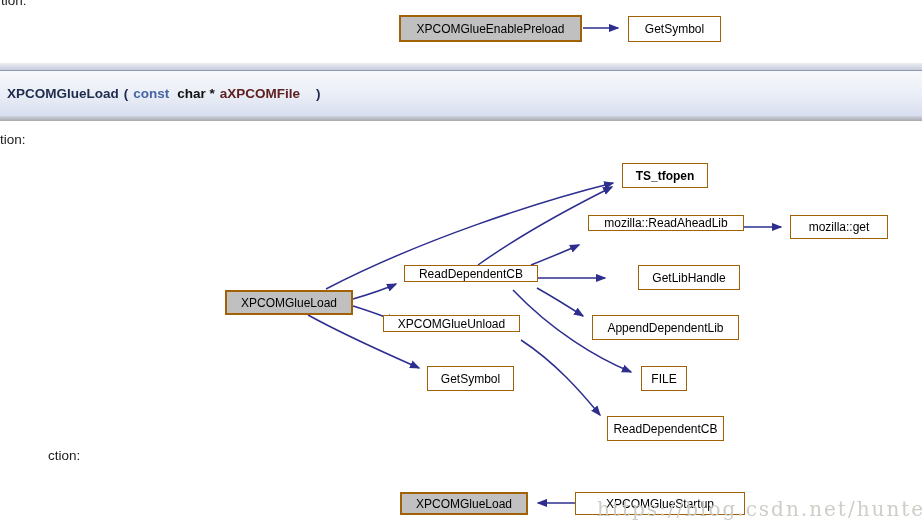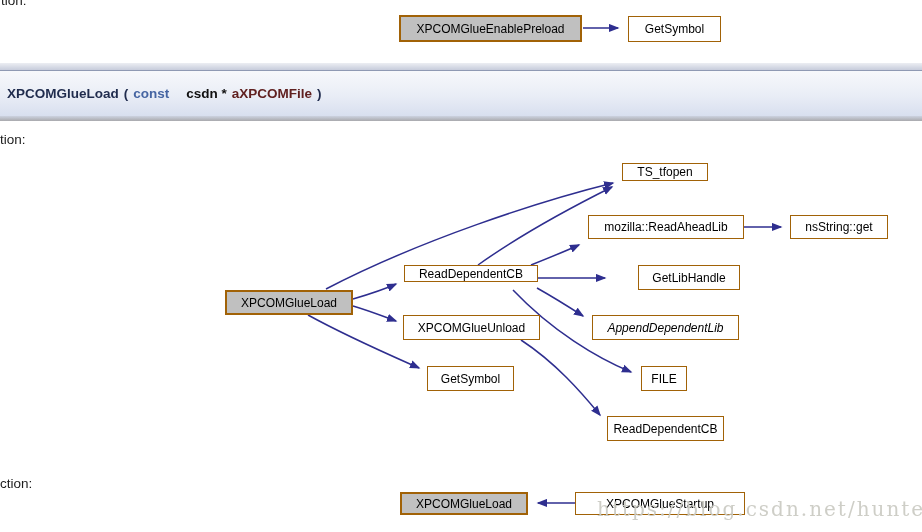--- a/index.html
+++ b/index.html
@@ -24,23 +24,23 @@
     height:45px;
     background:linear-gradient(#f7f8fb 0%,#e9edf6 55%,#d8dfef 100%);
     display:flex;align-items:center;
     padding-left:7px;
     font-size:13.5px;font-weight:bold;
     white-space:nowrap;
   }
   .sig-shadow-bottom{height:5px;background:linear-gradient(#ccd2e0,#a9a9ad);}
   .sig-name{color:#1f2b4d;margin-right:5px;}
   .sig-paren{color:#1f2b4d;margin-right:5px;}
-  .sig-keyword{color:#4665a2;margin-right:17px;}
+  .sig-keyword{color:#4665a2;margin-right:8px;}
   .sig-type{color:#101010;margin-right:5px;}
-  .sig-paramname{color:#602020;margin-right:5px;}
+  .sig-paramname{color:#602020;margin-right:16px;}
   
   .node{
     position:absolute;
     box-sizing:border-box;
     background:#ffffff;
     border:1px solid #a16207;
     display:flex;align-items:center;justify-content:center;
     font-size:12px;color:#000;
     white-space:nowrap;
     z-index:2;
@@ -63,21 +63,21 @@
     color:rgba(203,203,196,0.95);
     white-space:nowrap;
     z-index:10;
   }
 </style>
 </head>
 <body>
 
 <div class="frag" style="left:1px;top:-7px;">tion:</div>
 <div class="frag" style="left:0px;top:132px;">tion:</div>
-<div class="frag" style="left:0px;top:476px;">ction:</div>
+<div class="frag" style="left:0px;top:448px;padding-left:48px;">ction:</div>
 
 <svg id="edge-layer">
   <defs>
     <marker id="arrow" markerWidth="11" markerHeight="9" refX="9" refY="4.5" orient="auto" markerUnits="userSpaceOnUse">
       <path d="M0,0.4 L10.5,4.5 L0,8.6 z" fill="#2e2e8f"></path>
     </marker>
   </defs>
   <g stroke="#2e2e8f" stroke-width="1.5" fill="none">
 
     <path d="M 583 28 L 618 28" marker-end="url(#arrow)"></path>
@@ -100,35 +100,35 @@
 
 <div class="node root" style="left:399px;top:15px;width:183px;height:27px;">XPCOMGlueEnablePreload</div>
 <div class="node" style="left:628px;top:16px;width:93px;height:26px;">GetSymbol</div>
 
 <div class="sig-wrap">
   <div class="sig-shadow-top"></div>
   <div class="sig-bar">
     <span class="sig-name">XPCOMGlueLoad</span>
     <span class="sig-paren">(</span>
     <span class="sig-keyword">const</span>
-    <span class="sig-type">csdn *</span>
+    <span class="sig-type">char *</span>
     <span class="sig-paramname">aXPCOMFile</span>
     <span class="sig-paren">)</span>
   </div>
   <div class="sig-shadow-bottom"></div>
 </div>
 
 <div class="node root" style="left:225px;top:290px;width:128px;height:25px;">XPCOMGlueLoad</div>
 <div class="node" style="left:404px;top:265px;width:134px;height:17px;">ReadDependentCB</div>
-<div class="node" style="left:403px;top:315px;width:137px;height:25px;">XPCOMGlueUnload</div>
+<div class="node" style="left:383px;top:315px;width:137px;height:17px;">XPCOMGlueUnload</div>
 <div class="node" style="left:427px;top:366px;width:87px;height:25px;">GetSymbol</div>
-<div class="node" style="left:622px;top:163px;width:86px;height:18px;">TS_tfopen</div>
-<div class="node" style="left:588px;top:215px;width:156px;height:24px;">mozilla::ReadAheadLib</div>
-<div class="node" style="left:790px;top:215px;width:98px;height:24px;">nsString::get</div>
+<div class="node" style="left:622px;top:163px;width:86px;height:25px;font-weight:bold;">TS_tfopen</div>
+<div class="node" style="left:588px;top:215px;width:156px;height:16px;">mozilla::ReadAheadLib</div>
+<div class="node" style="left:790px;top:215px;width:98px;height:24px;">mozilla::get</div>
 <div class="node" style="left:638px;top:265px;width:102px;height:25px;">GetLibHandle</div>
-<div class="node" style="left:592px;top:315px;width:147px;height:25px;font-style:italic;">AppendDependentLib</div>
+<div class="node" style="left:592px;top:315px;width:147px;height:25px;">AppendDependentLib</div>
 <div class="node" style="left:641px;top:366px;width:46px;height:25px;">FILE</div>
 <div class="node" style="left:607px;top:416px;width:117px;height:25px;">ReadDependentCB</div>
 
 <div class="node root" style="left:400px;top:492px;width:128px;height:23px;">XPCOMGlueLoad</div>
 <div class="node" style="left:575px;top:492px;width:170px;height:23px;">XPCOMGlueStartup</div>
 
 <div class="watermark">https://blog.csdn.net/hunter___</div>
 
 </body></html>

